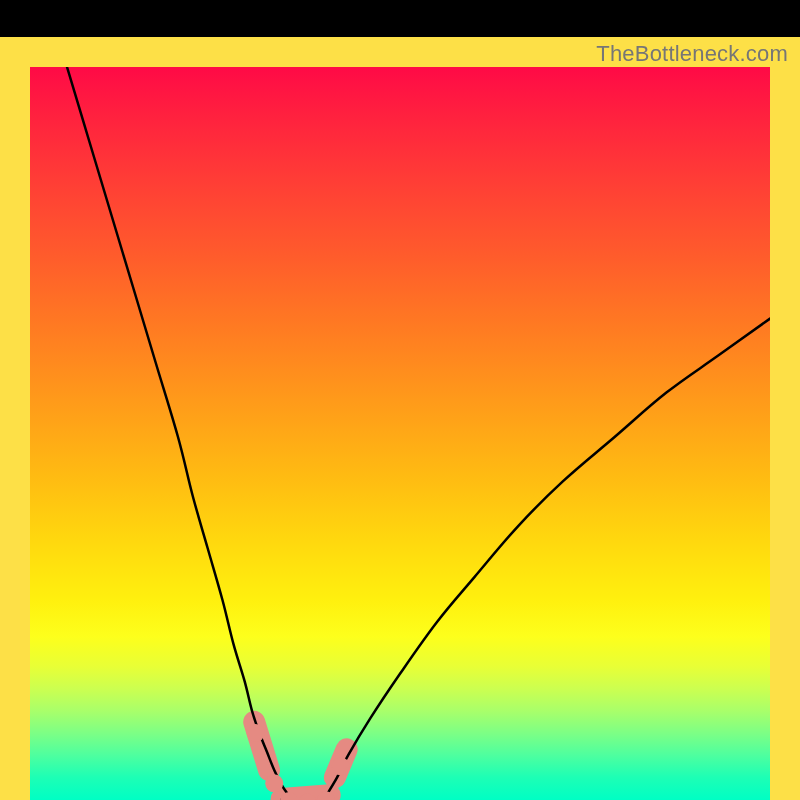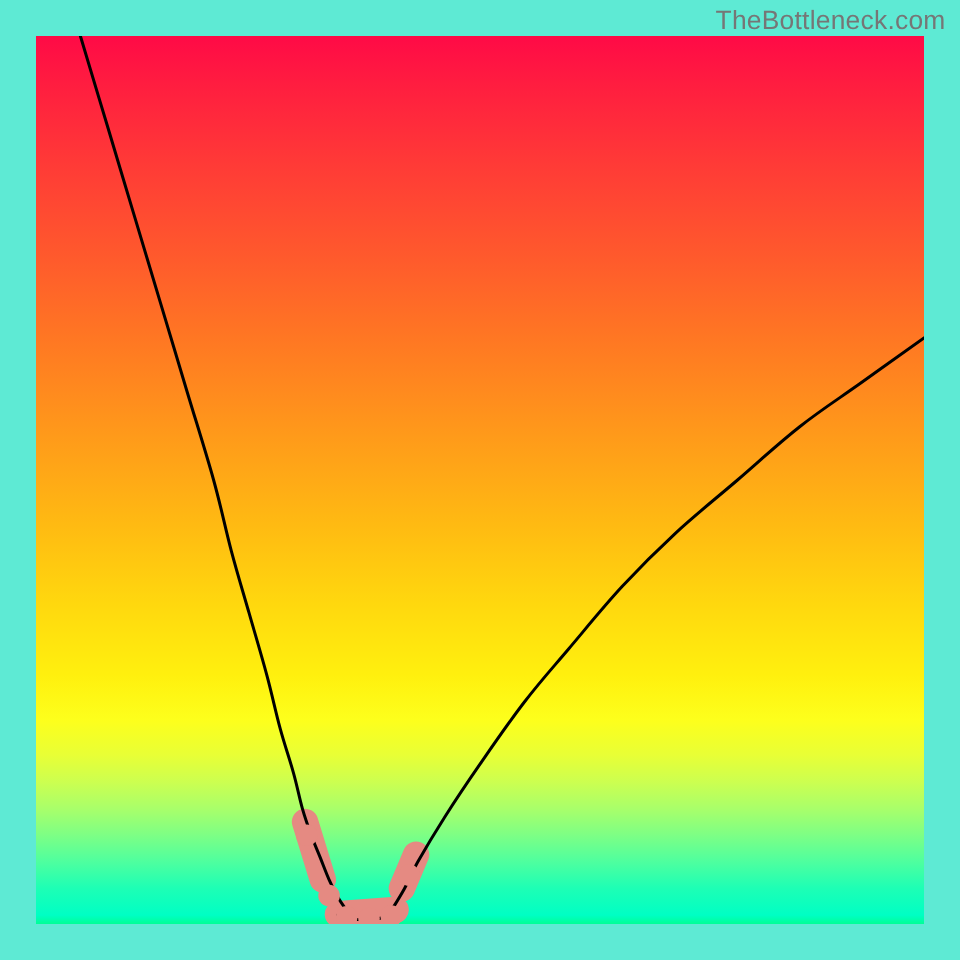--- a/index.html
+++ b/index.html
@@ -7,21 +7,22 @@
     width: 800px;
     height: 800px;
     background: #000;
     position: relative;
     font-family: Arial, Helvetica, sans-serif;
     overflow: hidden;
   }
   .frame {
     position: absolute;
     inset: 0;
-    background: #5eead4;
+    background: #fde047;
+    margin-top: 37px;
   }
   .plot-area {
     position: absolute;
     left: 30px;
     top: 30px;
     width: 740px;
     height: 740px;
     background: linear-gradient(to bottom,
       #ff0a46 0%,
       #ff1f3f 6%,

